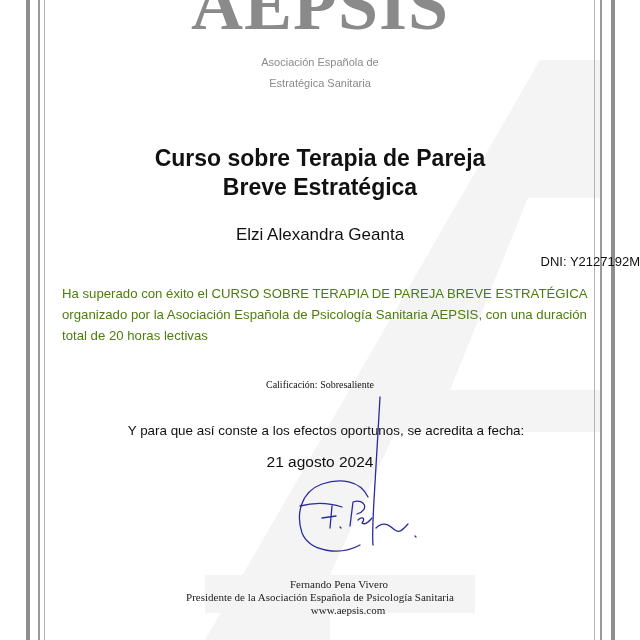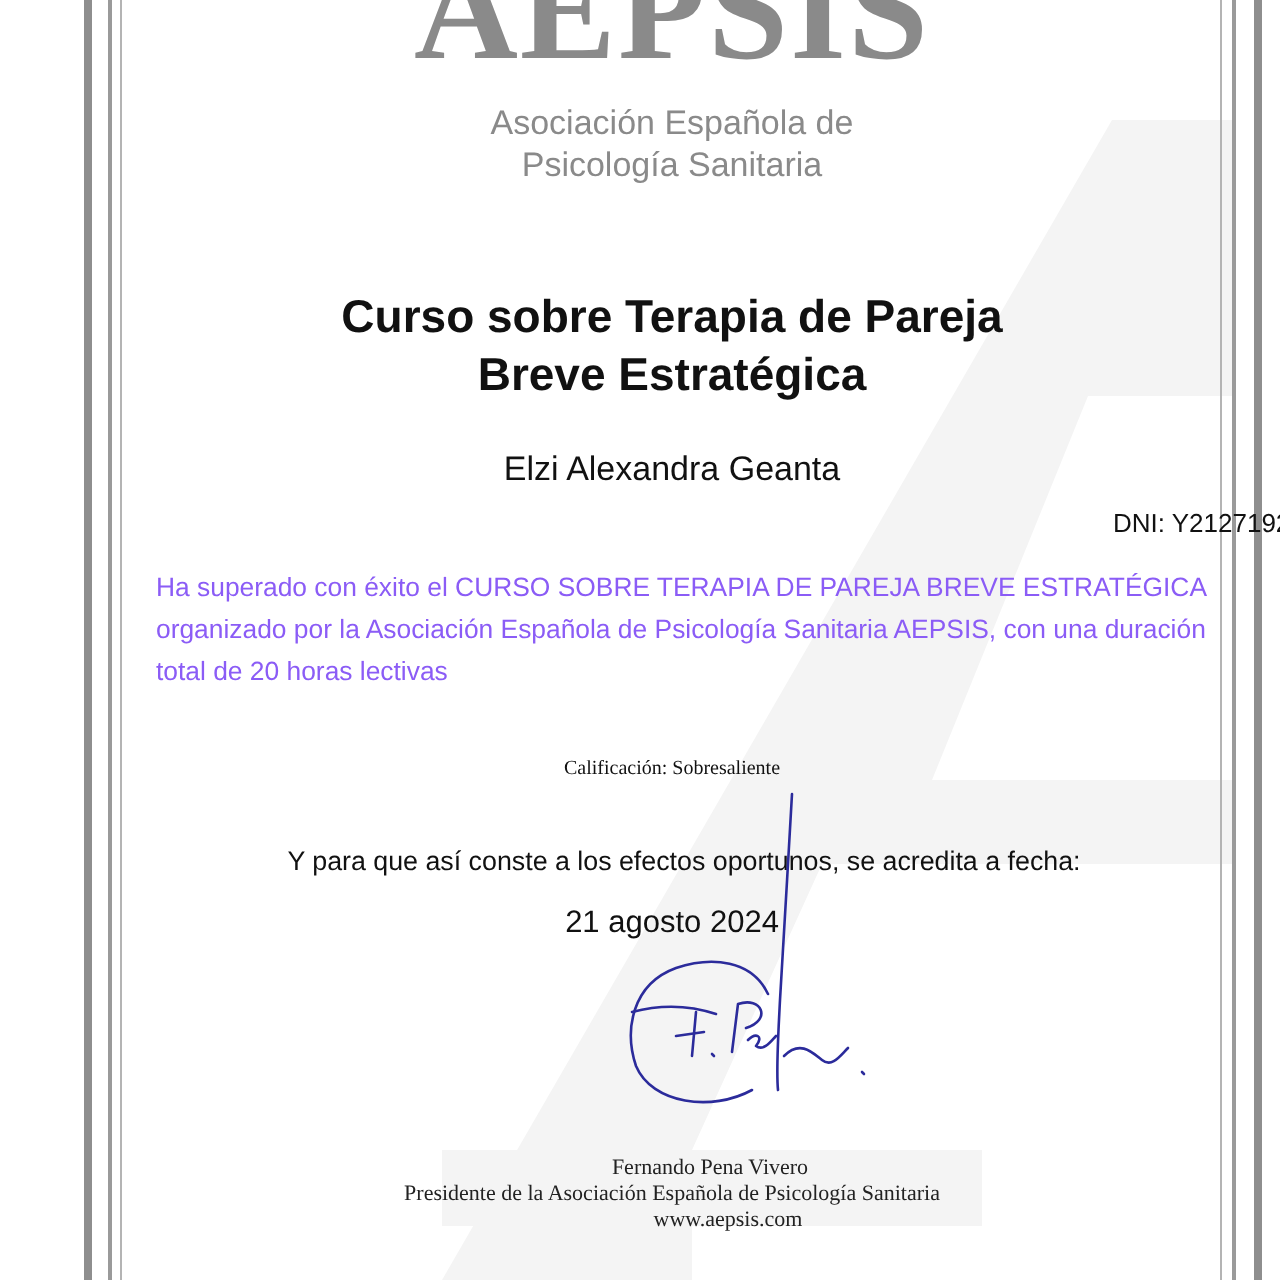--- a/index.html
+++ b/index.html
@@ -2,21 +2,21 @@
 <html><head>
 <meta charset="utf-8">
 <style>
   html, body { margin: 0; padding: 0; }
   body {
     width: 640px; height: 640px; overflow: hidden; position: relative;
     background: #ffffff;
     font-family: "Liberation Sans", sans-serif;
     color: #111111;
   }
-  .page { position: absolute; left: 16px; top: 0; width: 536px; height: 640px; }
+  .page { position: absolute; left: 0; top: 0; width: 536px; height: 640px; }
 
   
   .bline { position: absolute; top: 0; height: 640px; background: #8c8c8c; }
   .bl-1 { left: 26px; width: 4px; background: #8e8e8e; }
   .bl-2 { left: 38px; width: 2px; background: #9a9a9a; }
   .bl-3 { left: 44px; width: 1px; background: #b4b4b4; }
   .br-1 { left: 594px; width: 1px; background: #b4b4b4; }
   .br-2 { left: 600px; width: 2px; background: #9a9a9a; }
   .br-3 { left: 611px; width: 4px; background: #8e8e8e; }
 
@@ -24,21 +24,21 @@
   .watermark { position: absolute; left: 0; top: 0; width: 640px; height: 640px; }
 
   
   .logo-mark {
     position: absolute; left: 0; width: 640px; top: -31px; text-align: center;
     font-family: "Liberation Serif", serif; font-weight: bold;
     font-size: 72px; letter-spacing: 1px; color: #8a8a8a; line-height: 72px;
   }
   .logo-sub {
     position: absolute; left: 0; width: 640px; text-align: center;
-    font-size: 17px; color: #8a8a8a; line-height: 20px;
+    font-size: 11px; color: #8a8a8a; line-height: 20px;
   }
   .logo-sub-1 { top: 52px; }
   .logo-sub-2 { top: 73px; }
 
   .title {
     position: absolute; left: 0; width: 640px; text-align: center;
     font-weight: bold; font-size: 23px; line-height: 29px; color: #111;
   }
   .title-1 { top: 144px; }
   .title-2 { top: 173px; }
@@ -46,21 +46,21 @@
   .name {
     position: absolute; left: 0; width: 640px; top: 224px; text-align: center;
     font-size: 17px; line-height: 22px;
   }
   .dni {
     position: absolute; left: 0; width: 640px; top: 253px; text-align: right;
     font-size: 13px; line-height: 18px;
   }
   .body-text {
     position: absolute; left: 62px; width: 530px; top: 283px;
-    font-size: 13.2px; line-height: 21px; color: #8b5cf6;
+    font-size: 13.2px; line-height: 21px; color: #4d7c0f;
   }
   .body-line { display: block; white-space: nowrap; }
 
   .grade {
     position: absolute; left: 0; width: 640px; top: 379px; text-align: center;
     font-family: "Liberation Serif", serif; font-size: 10px; line-height: 12px;
   }
   .closing {
     position: absolute; left: 0; width: 652px; top: 422px; text-align: center;
     font-size: 13.4px; line-height: 18px;
@@ -97,21 +97,21 @@
 
   <div class="bline bl-1"></div>
   <div class="bline bl-2"></div>
   <div class="bline bl-3"></div>
   <div class="bline br-1"></div>
   <div class="bline br-2"></div>
   <div class="bline br-3"></div>
 
   <div class="logo-mark">AEPSIS</div>
   <div class="logo-sub logo-sub-1">Asociación Española de</div>
-  <div class="logo-sub logo-sub-2">Psicología Sanitaria</div>
+  <div class="logo-sub logo-sub-2">Estratégica Sanitaria</div>
 
   <div class="title title-1">Curso sobre Terapia de Pareja</div>
   <div class="title title-2">Breve Estratégica</div>
 
   <div class="name">Elzi Alexandra Geanta</div>
   <div class="dni">DNI: Y2127192M</div>
 
   <div class="body-text">
     <span class="body-line">Ha superado con éxito el CURSO SOBRE TERAPIA DE PAREJA BREVE ESTRATÉGICA</span>
     <span class="body-line">organizado por la Asociación Española de Psicología Sanitaria AEPSIS, con una duración</span>

